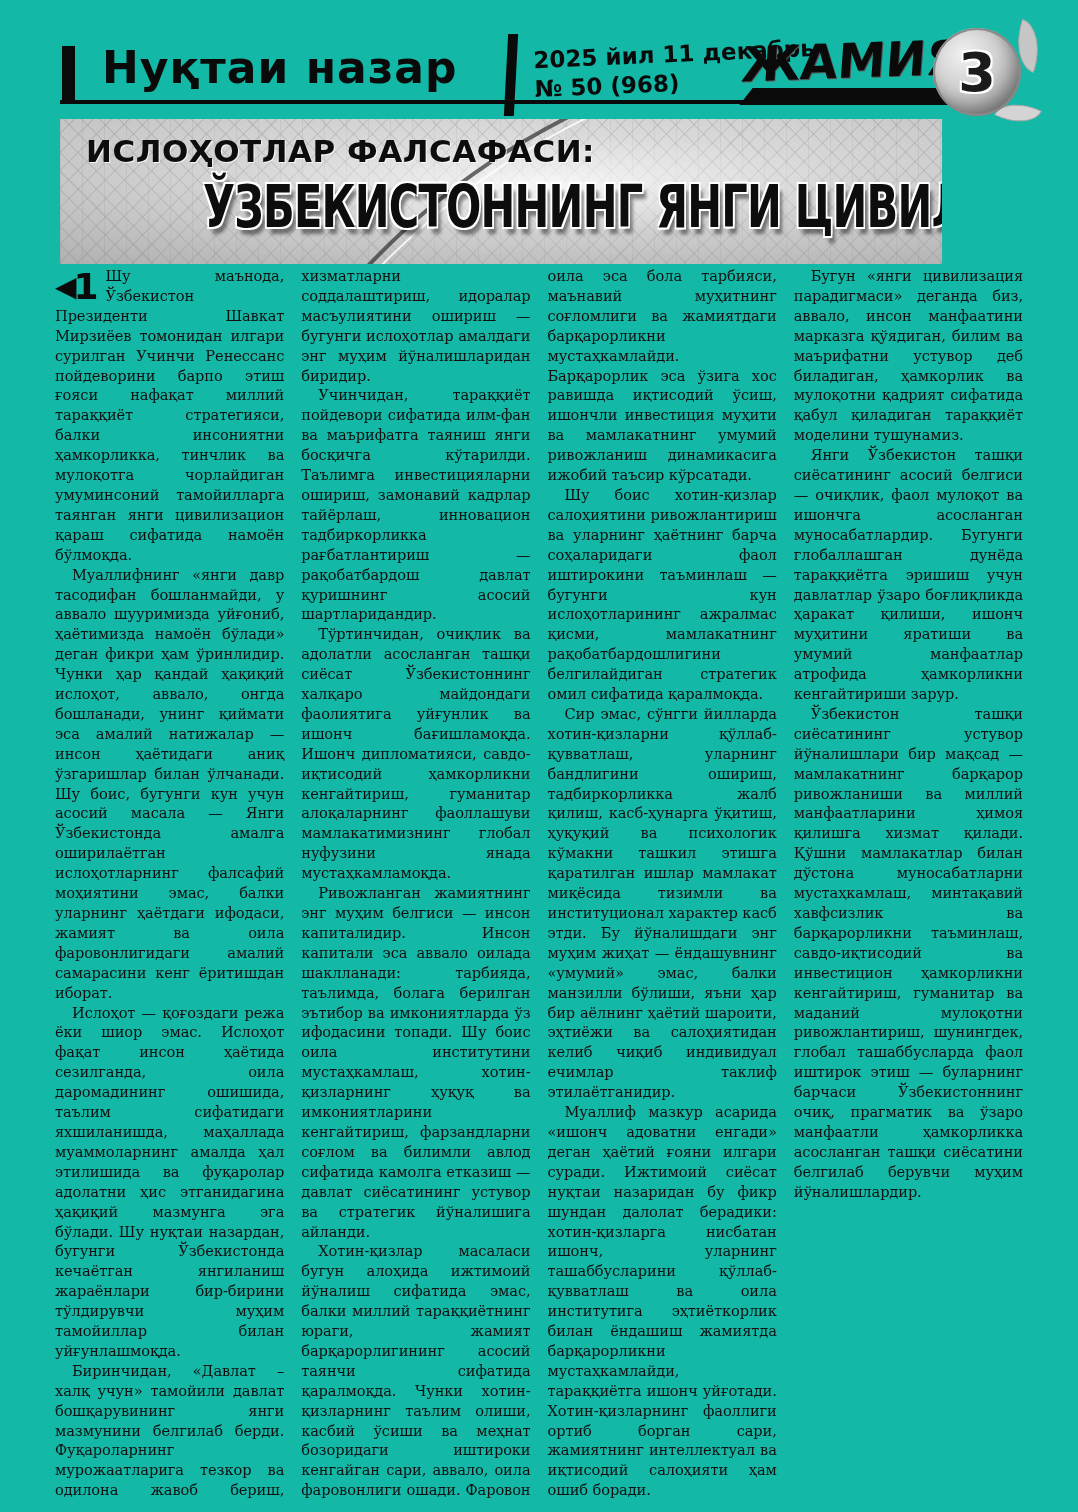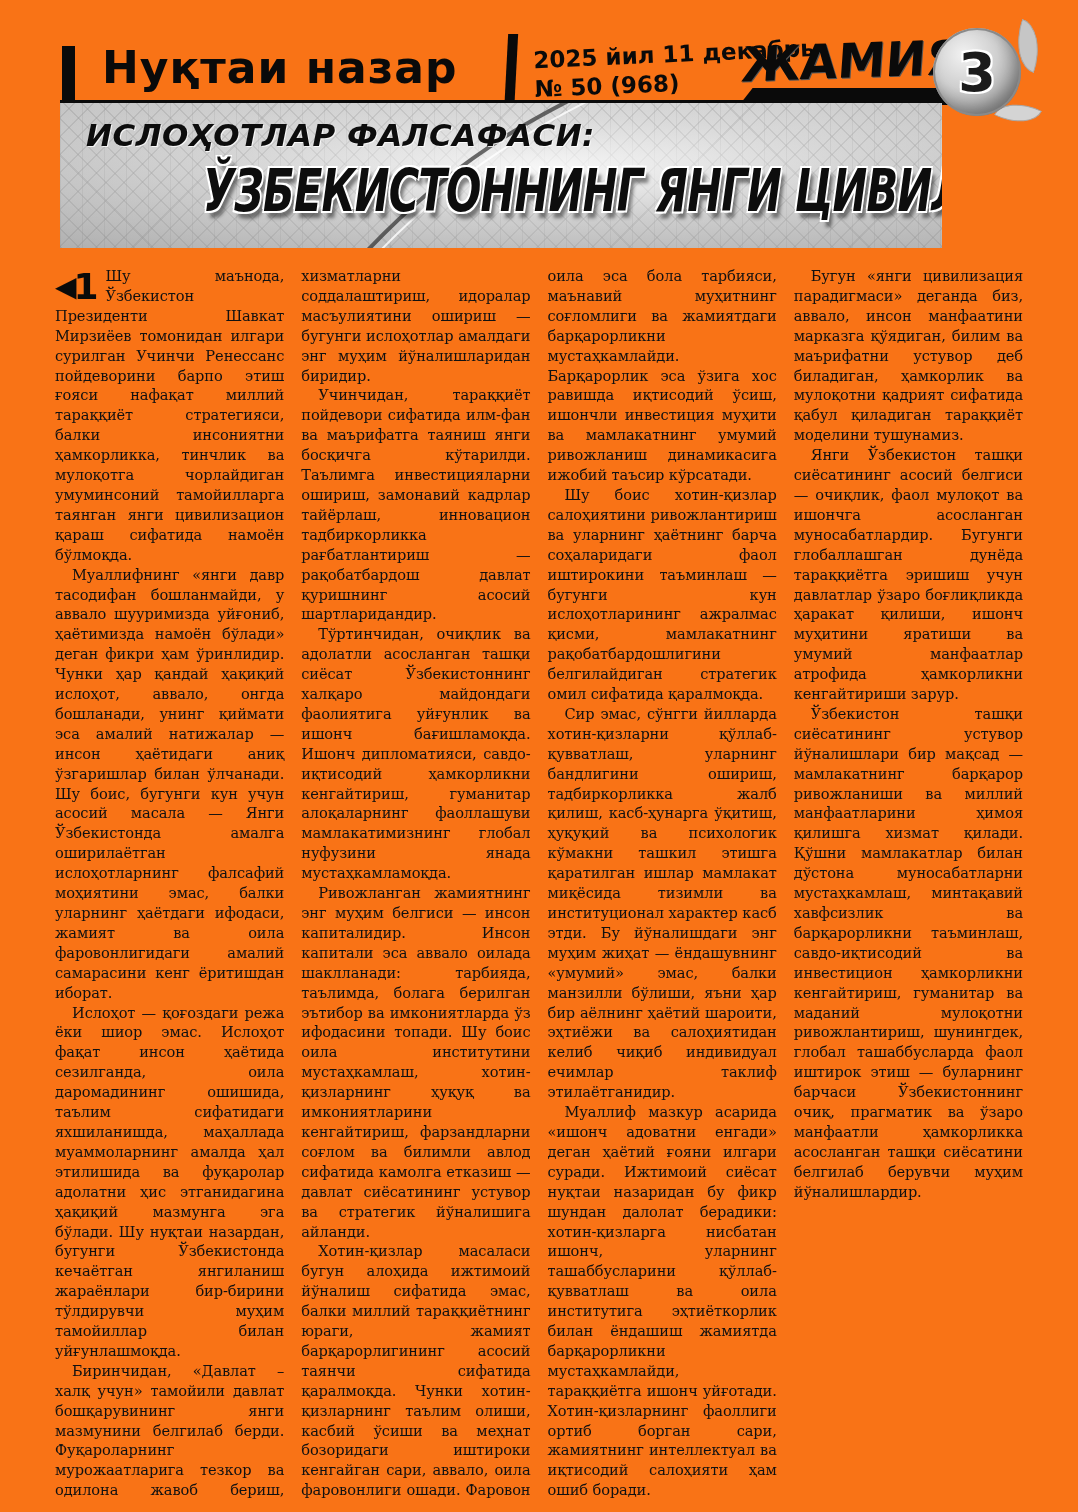--- a/index.html
+++ b/index.html
@@ -1,18 +1,18 @@
 <!DOCTYPE html>
 <html lang="uz"><head>
 <meta charset="utf-8">
 <style>
   html,body{margin:0;padding:0;background:#e8e8e8;}
   .page{
     position:relative;width:1078px;height:1512px;margin:0 auto;
-    background:#f97316;overflow:hidden;
+    background:#14b8a6;overflow:hidden;
     font-family:"DejaVu Serif","Liberation Serif",serif;color:#111;
   }
   
   .hdr-bar-left{position:absolute;left:62px;top:46px;width:13px;height:54px;background:#0a0a0a;}
   .hdr-section{
     position:absolute;left:102px;top:42px;
     font-family:"DejaVu Sans","Liberation Sans",sans-serif;
     font-weight:bold;font-size:44px;letter-spacing:1px;color:#0a0a0a;white-space:nowrap;
   }
   .hdr-divider{position:absolute;left:506px;top:34px;width:10px;height:82px;background:#0a0a0a;transform:skewX(-3deg);}
@@ -42,28 +42,27 @@
   }
   .page-badge .num{
     font-family:"DejaVu Sans","Liberation Sans",sans-serif;font-weight:900;font-size:54px;color:#1b1b1b;
     text-shadow:-2px -2px 0 #fff,2px -2px 0 #fff,-2px 2px 0 #fff,2px 2px 0 #fff;
   }
   .leaf{position:absolute;background:#c6c6c6;border:1px solid #a8a8a8;border-radius:0 100% 0 100%;}
   .leaf.l1{left:1014px;top:22px;width:26px;height:46px;transform:rotate(18deg);}
   .leaf.l2{left:1006px;top:92px;width:22px;height:40px;transform:rotate(115deg);background:#d4d4d4;}
   
   .banner{
-    position:absolute;left:60px;top:103px;width:882px;height:145px;overflow:hidden;
+    position:absolute;left:60px;top:119px;width:882px;height:145px;overflow:hidden;
     background:
       radial-gradient(ellipse at 55% 45%, rgba(255,255,255,.85) 0%, rgba(230,230,230,.35) 45%, rgba(150,150,150,.35) 100%),
       repeating-linear-gradient(45deg, rgba(140,140,140,.35) 0 1.5px, transparent 1.5px 13px),
       repeating-linear-gradient(-45deg, rgba(140,140,140,.35) 0 1.5px, transparent 1.5px 13px),
       repeating-linear-gradient(90deg, rgba(120,120,120,.18) 0 1px, transparent 1px 22px),
       linear-gradient(#d6d6d6,#bdbdbd);
-    font-style: italic;
   }
   .banner svg.swoosh{position:absolute;left:0;top:0;}
   .banner-kicker{
     position:absolute;left:26px;top:14px;
     font-family:"DejaVu Sans","Liberation Sans",sans-serif;font-weight:900;font-size:31px;color:#0d0d0d;
     letter-spacing:.5px;text-shadow:1px 1px 0 rgba(255,255,255,.8);white-space:nowrap;
   }
   .banner-title-wrap{position:absolute;left:0;top:58px;width:958px;text-align:center;}
   .banner-title{
     display:inline-block;transform:scaleX(.8) scaleY(1.12);transform-origin:center;

